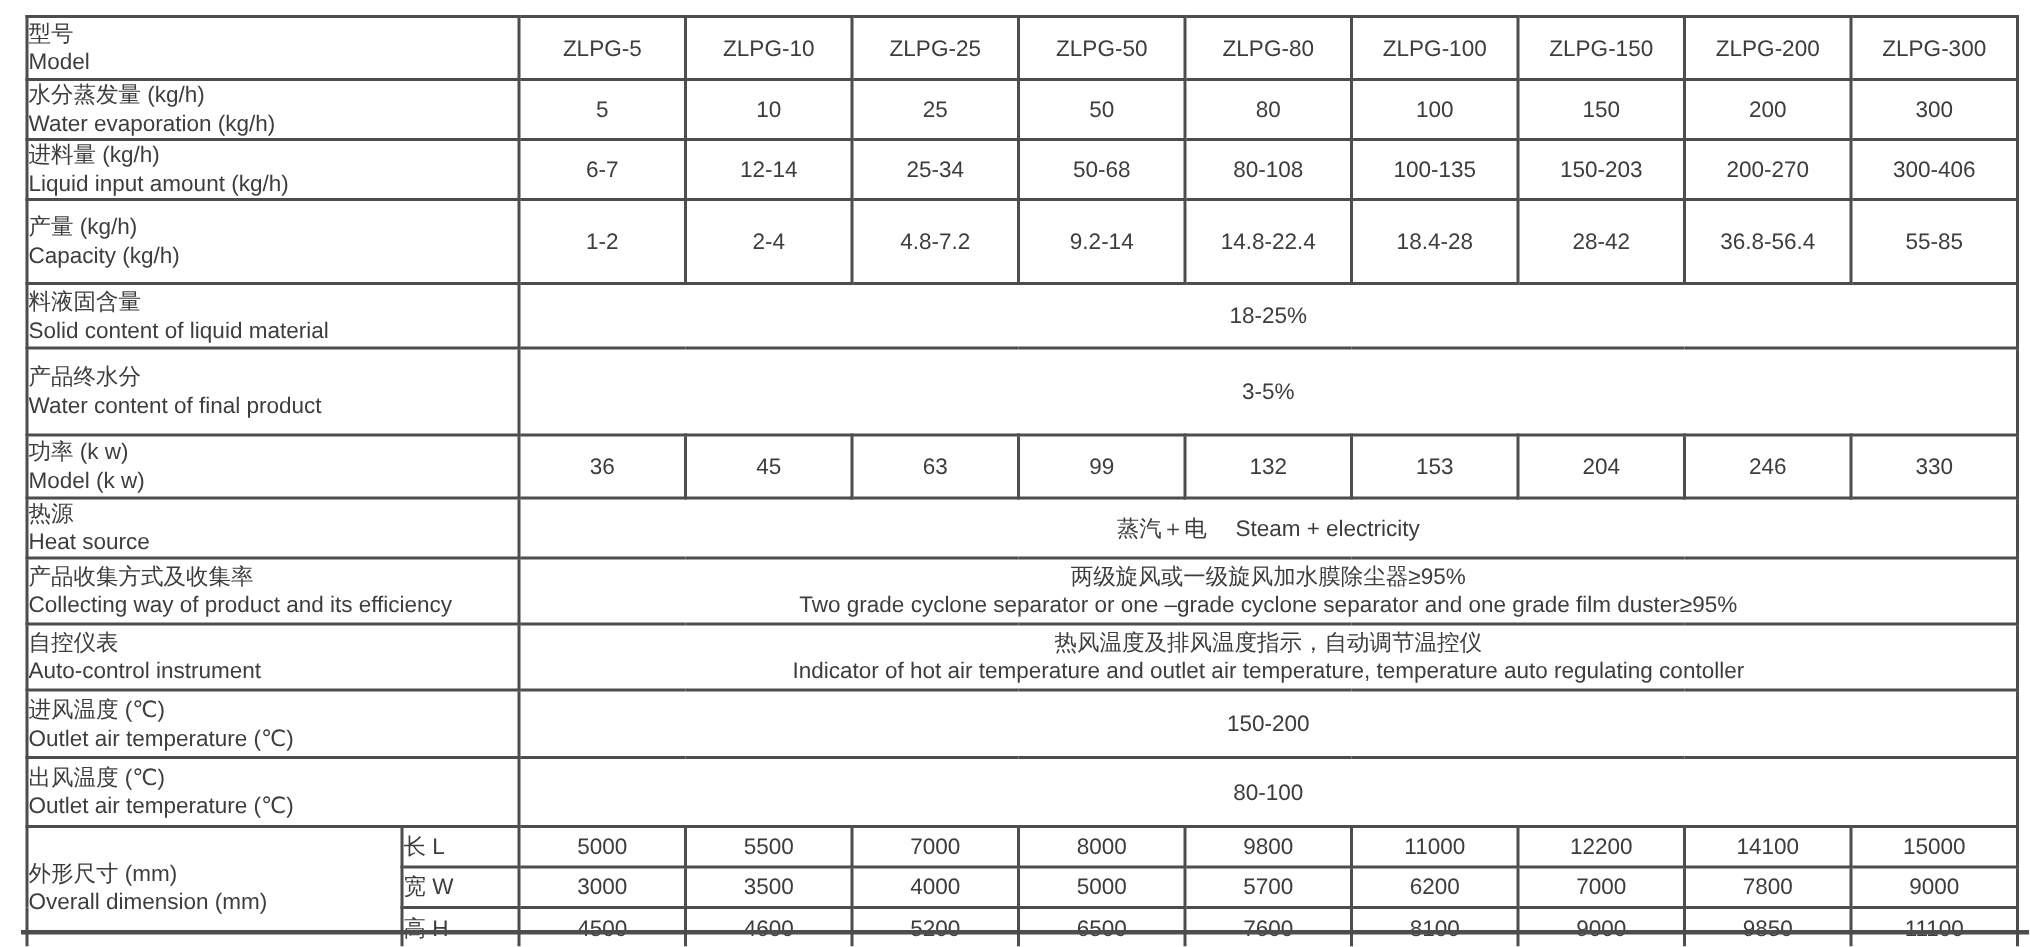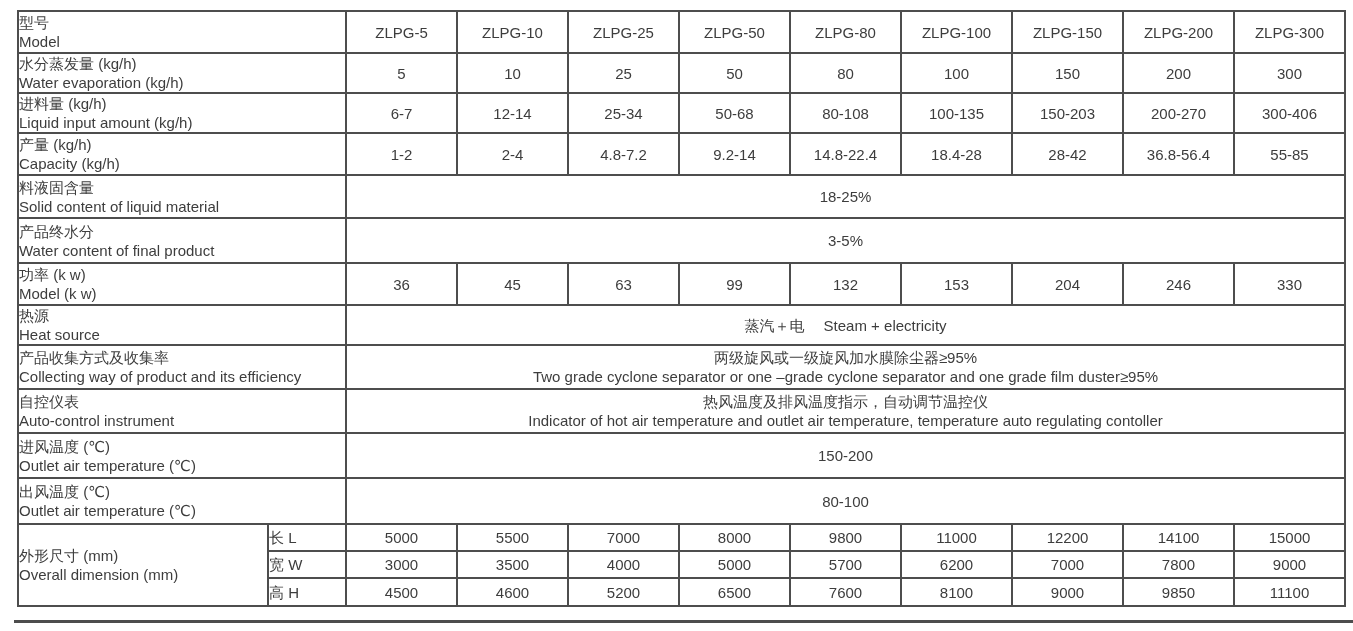--- a/index.html
+++ b/index.html
@@ -113,21 +113,21 @@
       <td class="v">12-14</td>
       <td class="v">25-34</td>
       <td class="v">50-68</td>
       <td class="v">80-108</td>
       <td class="v">100-135</td>
       <td class="v">150-203</td>
       <td class="v">200-270</td>
       <td class="v">300-406</td>
     </tr>
 
-    <tr style="height:42px">
+    <tr style="height:56px">
       <td class="lbl" colspan="2">
         <div>产量 (kg/h)</div>
         <div>Capacity (kg/h)</div>
       </td>
       <td class="v">1-2</td>
       <td class="v">2-4</td>
       <td class="v">4.8-7.2</td>
       <td class="v">9.2-14</td>
       <td class="v">14.8-22.4</td>
       <td class="v">18.4-28</td>
@@ -137,21 +137,21 @@
     </tr>
 
     <tr style="height:43px">
       <td class="lbl" colspan="2">
         <div>料液固含量</div>
         <div>Solid content of liquid material</div>
       </td>
       <td class="v" colspan="9">18-25%</td>
     </tr>
 
-    <tr style="height:45px">
+    <tr style="height:58px">
       <td class="lbl" colspan="2">
         <div>产品终水分</div>
         <div>Water content of final product</div>
       </td>
       <td class="v" colspan="9">3-5%</td>
     </tr>
 
     <tr style="height:42px">
       <td class="lbl" colspan="2">
         <div>功率 (k w)</div>

